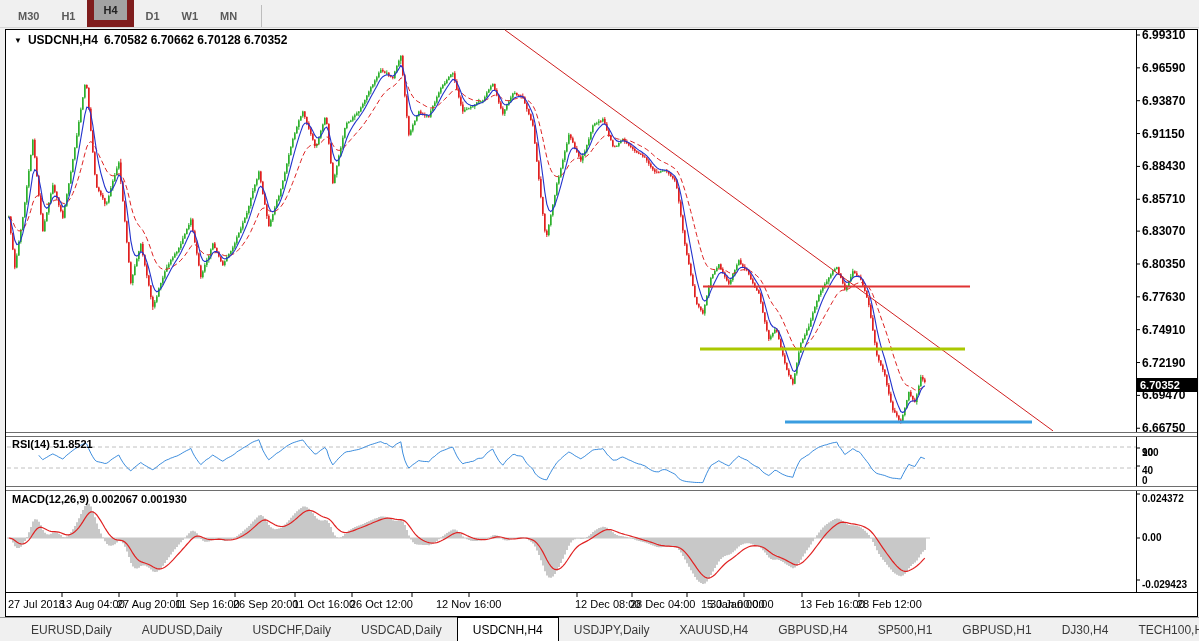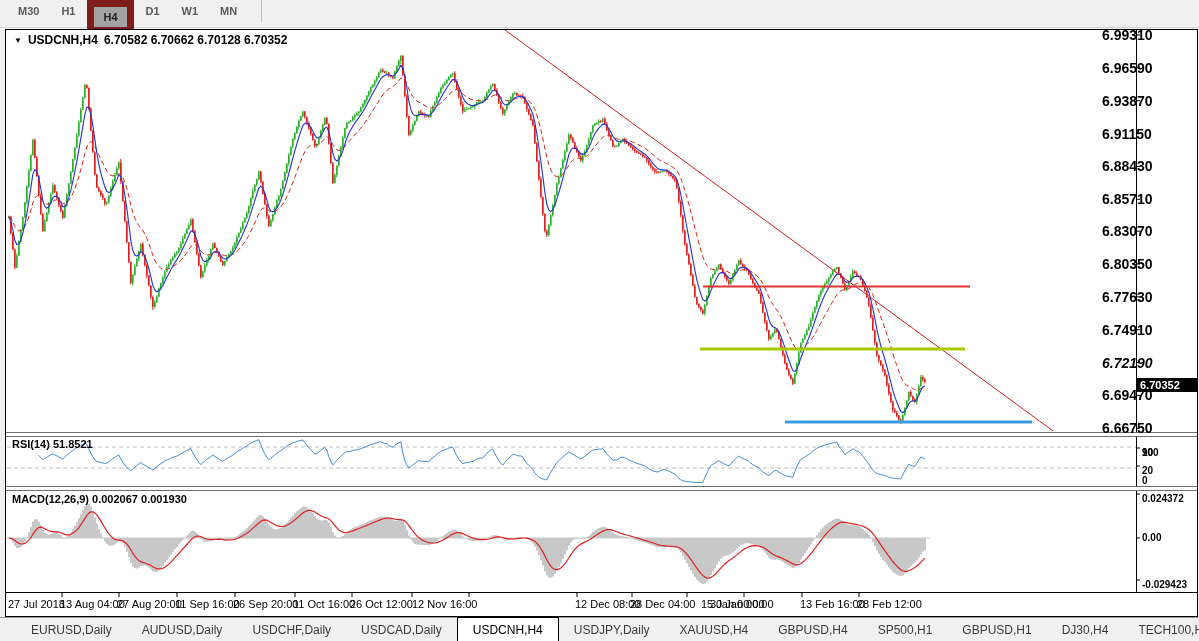--- a/index.html
+++ b/index.html
@@ -1,20 +1,20 @@
 <!DOCTYPE html>
 <html><head>
 <meta charset="utf-8">
 <style>
   *{box-sizing:border-box;margin:0;padding:0}
   html,body{width:1199px;height:641px;overflow:hidden;background:#f0f0f0;
     font-family:"Liberation Sans",sans-serif;position:relative}
   
   #toolbar{position:absolute;left:0;top:0;width:1199px;height:28px;background:#f0f0f0;
-    display:flex;align-items:flex-start;padding-left:8px;border-bottom:1px solid #d6d6d6}
+    display:flex;align-items:flex-end;padding-left:8px;border-bottom:1px solid #d6d6d6}
   .tf-btn{font-size:11px;font-weight:700;color:#5a5a5a;padding:4px 9px;margin-right:2px;
     border:1px solid transparent;cursor:default}
   .tf-btn.active{background:#a3a3a3;border:7px solid #7f1d1d;color:#222}
   .tf-sep{width:1px;height:22px;background:#bdbdbd;margin-left:12px}
   
   #frame{position:absolute;left:5px;top:29px;width:1193px;height:588px;background:#fff;
     border:1px solid #000}
   #axis-divider{position:absolute;left:1136px;top:30px;width:1px;height:563px;background:#000}
   .pane-splitter{position:absolute;left:6px;width:1191px;height:5px;background:#fff;
     border-top:1px solid #6e6e6e;border-bottom:1px solid #6e6e6e}
@@ -23,21 +23,21 @@
   #date-sep{position:absolute;left:6px;top:592px;width:1191px;height:1px;background:#000}
   
   #chart-svg{position:absolute;left:0;top:0;width:1199px;height:641px}
   
   #chart-title{position:absolute;left:14px;top:33px;font-size:12px;font-weight:700;color:#000;
     display:flex;align-items:center;gap:6px;z-index:5}
   #symbol-dd{font-size:8px;color:#000;cursor:pointer}
   .pane-label{position:absolute;left:12px;font-size:11px;font-weight:700;color:#000;z-index:5}
   #rsi-label{top:438px}
   #macd-label{top:493px}
-  .plabel{position:absolute;left:1102px;font-size:14px;font-weight:700;color:#000;
+  .plabel{position:absolute;left:1142px;font-size:12px;font-weight:700;color:#000;
     line-height:11px;white-space:nowrap;z-index:5}
   .ilabel{position:absolute;left:1142px;font-size:10px;font-weight:700;color:#000;
     line-height:10px;white-space:nowrap;z-index:5}
   #cur-tag{position:absolute;left:1137px;width:61px;height:14px;background:#000;color:#fff;
     font-size:11px;font-weight:700;line-height:14px;padding-left:3px;z-index:6}
   .dlabel{position:absolute;top:598px;font-size:11px;color:#000;white-space:nowrap;z-index:5}
   
   #tabbar{position:absolute;left:0;top:617px;width:1199px;height:24px;background:#f0f0f0;
     border-top:1px solid #9a9a9a;display:flex;align-items:stretch;padding-left:16px;z-index:7}
   .tab{font-size:12px;color:#3a3a3a;padding:12px 15px;display:flex;align-items:center;cursor:pointer;
@@ -202,37 +202,37 @@
 <div class="plabel" style="top: 30px;">6.99310</div>
 <div class="plabel" style="top: 62.8502px;">6.96590</div>
 <div class="plabel" style="top: 95.7005px;">6.93870</div>
 <div class="plabel" style="top: 128.551px;">6.91150</div>
 <div class="plabel" style="top: 161.401px;">6.88430</div>
 <div class="plabel" style="top: 194.251px;">6.85710</div>
 <div class="plabel" style="top: 226.135px;">6.83070</div>
 <div class="plabel" style="top: 258.986px;">6.80350</div>
 <div class="plabel" style="top: 291.836px;">6.77630</div>
 <div class="plabel" style="top: 324.686px;">6.74910</div>
-<div class="plabel" style="top: 357.536px; font-style: italic;">6.72190</div>
+<div class="plabel" style="top: 357.536px;">6.72190</div>
 <div class="plabel" style="top: 390.386px;">6.69470</div>
 <div class="plabel" style="top: 423.237px;">6.66750</div>
 <div class="ilabel" style="top: 448px;">100</div>
 <div class="ilabel" style="top: 448px;">90</div>
-<div class="ilabel" style="top: 466px;">20</div>
+<div class="ilabel" style="top: 466px;">40</div>
 <div class="ilabel" style="top: 476px;">0</div>
 <div class="ilabel" style="top: 494px;">0.024372</div>
 <div class="ilabel" style="top: 533px;">0.00</div>
 <div class="ilabel" style="top: 580px;">-0.029423</div>
 <div class="dlabel" style="left: 8px;">27 Jul 2018</div>
 <div class="dlabel" style="left: 60px;">13 Aug 04:00</div>
 <div class="dlabel" style="left: 117px;">27 Aug 20:00</div>
 <div class="dlabel" style="left: 175px;">11 Sep 16:00</div>
 <div class="dlabel" style="left: 233px;">26 Sep 20:00</div>
 <div class="dlabel" style="left: 293px;">11 Oct 16:00</div>
 <div class="dlabel" style="left: 350px;">26 Oct 12:00</div>
-<div class="dlabel" style="left: 404px; padding-left: 8px;">12 Nov 16:00</div>
+<div class="dlabel" style="left: 428px; padding-left: 8px;">12 Nov 16:00</div>
 <div class="dlabel" style="left: 467px; margin-top: 29px;">27 Nov 12:00</div>
 <div class="dlabel" style="left: 575px;">12 Dec 08:00</div>
 <div class="dlabel" style="left: 630px;">28 Dec 04:00</div>
 <div class="dlabel" style="left: 685px; padding-left: 16px;">15 Jan 00:00</div>
 <div class="dlabel" style="left: 710px;">30 Jan 00:00</div>
 <div class="dlabel" style="left: 800px;">13 Feb 16:00</div>
 <div class="dlabel" style="left: 857px;">28 Feb 12:00</div>
 
 </body></html>

